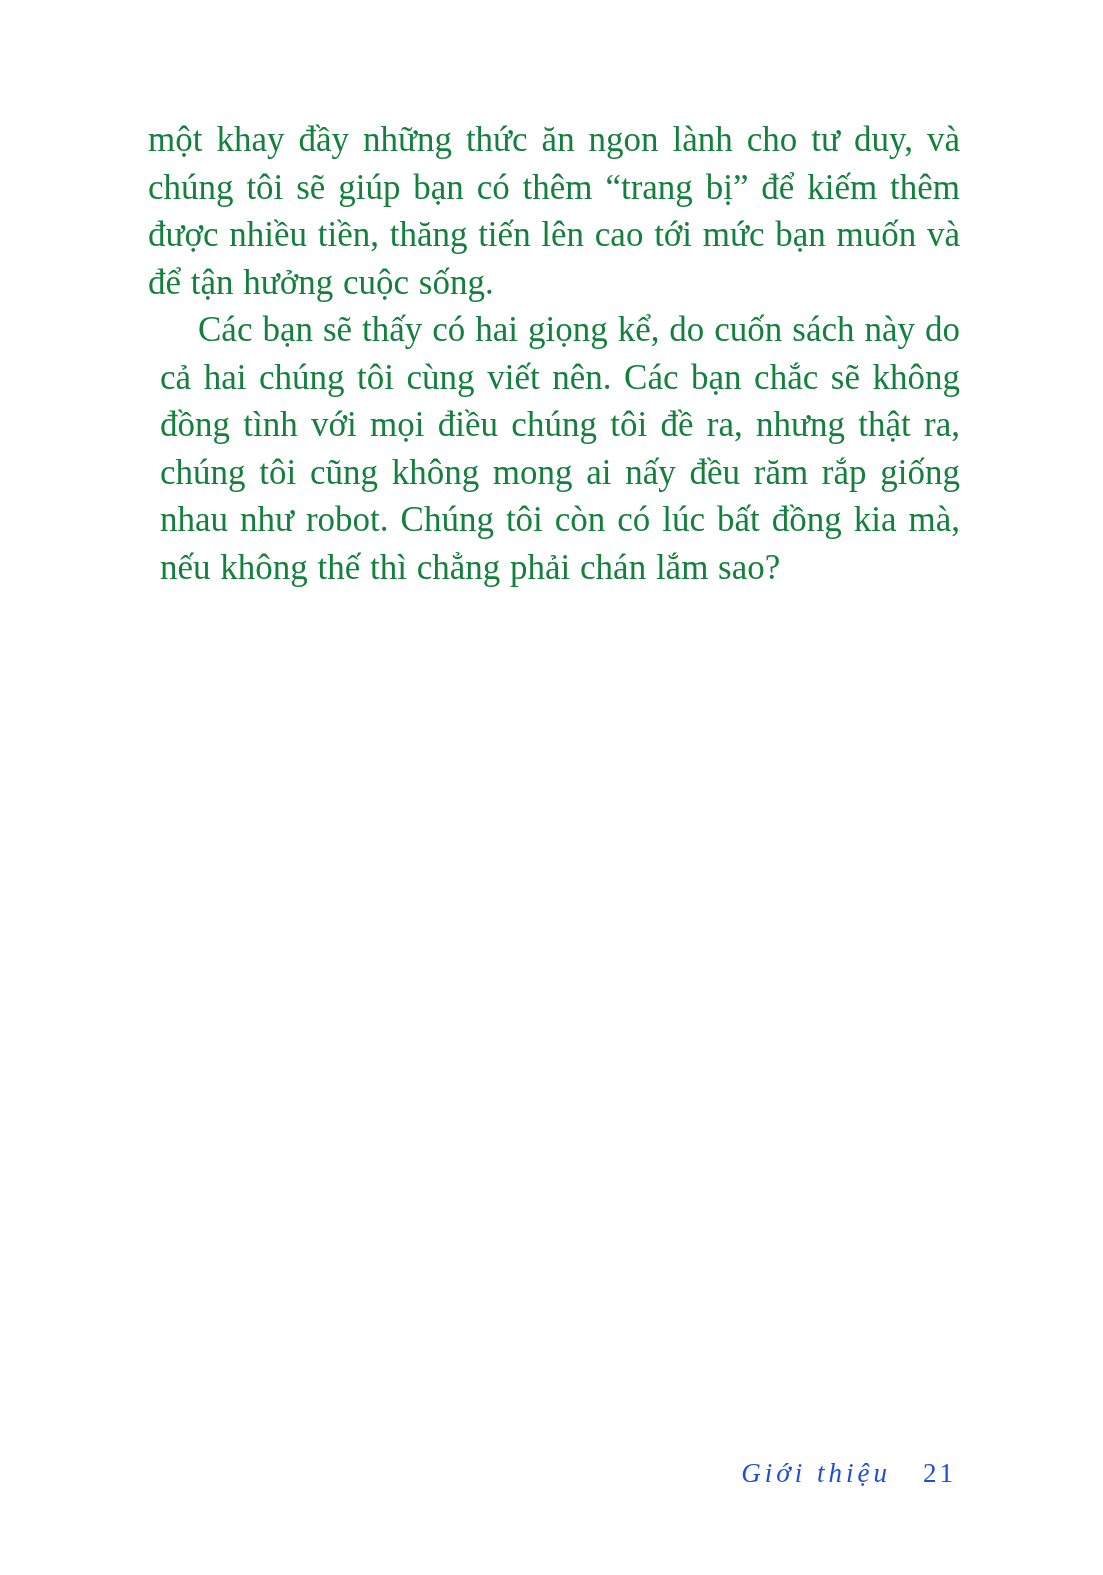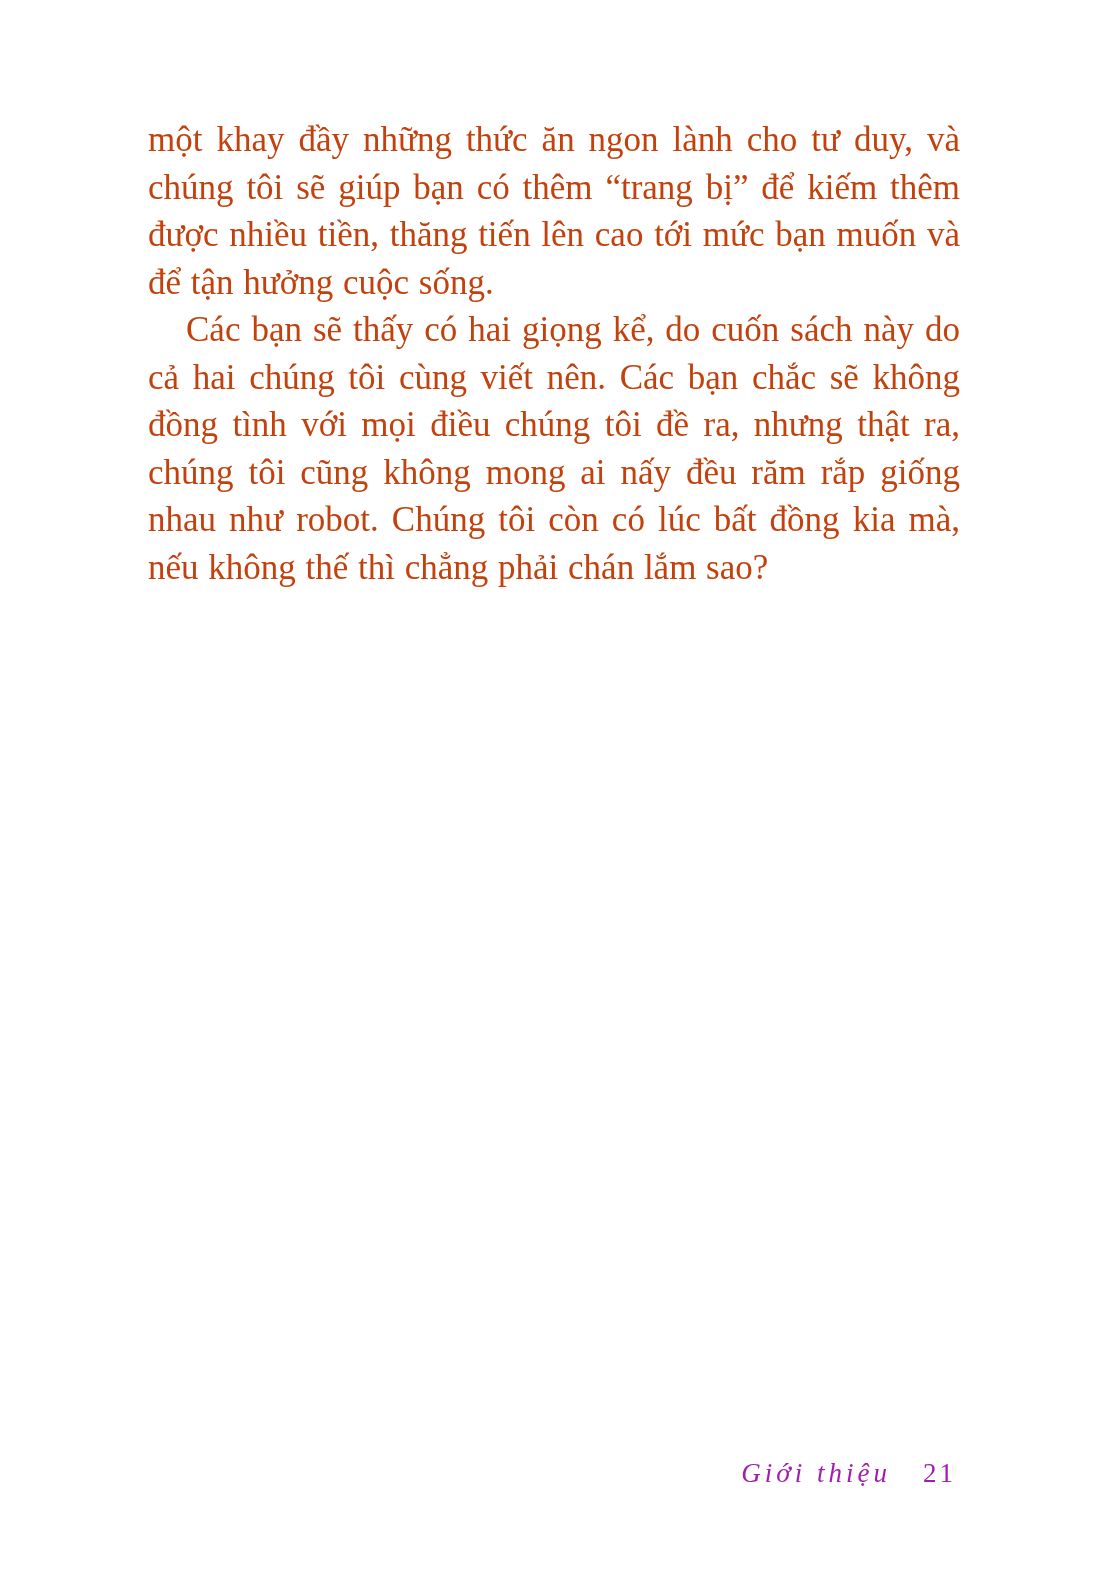--- a/index.html
+++ b/index.html
@@ -25,33 +25,34 @@
     left: 148px;
     top: 116px;
     width: 812px;
   }
   .para {
     margin: 0;
     padding: 0;
     font-size: 35px;
     line-height: 47.5px;
     text-align: justify;
-    color: #c2410c;
+    color: #15803d;
     word-spacing: 1px;
     hyphens: none;
   }
   .para.indent {
     text-indent: 38px;
+    margin-left: 12px;
   }
   .running-footer {
     position: absolute;
     top: 1458px;
     right: 147px;
     font-size: 27px;
-    color: #a21caf;
+    color: #1d4ed8;
     white-space: nowrap;
   }
   .section-label {
     font-style: italic;
     letter-spacing: 4px;
     margin-right: 32px;
   }
   .page-number {
     font-style: normal;
     letter-spacing: 3px;

